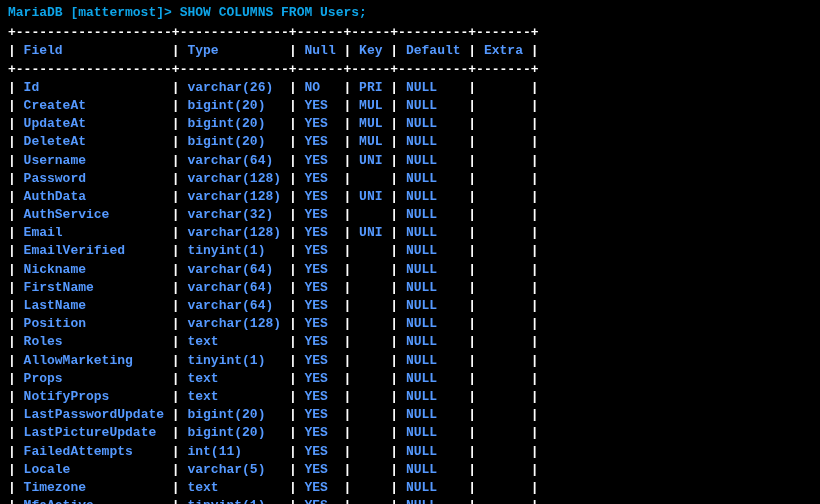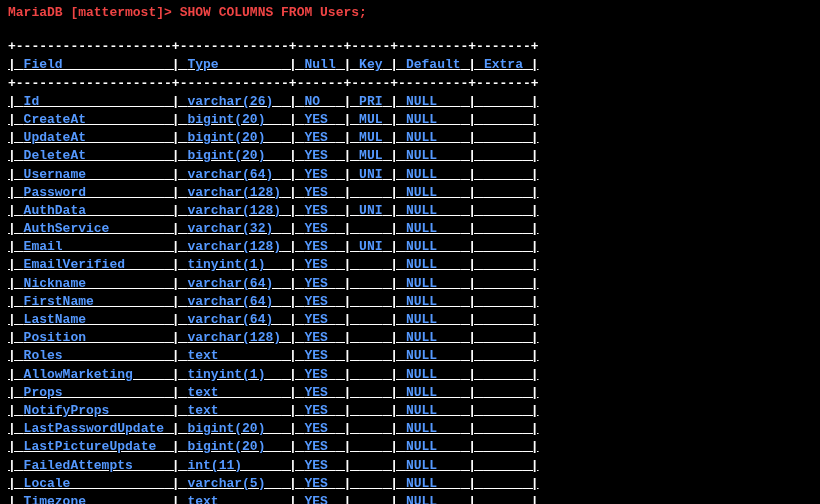--- a/index.html
+++ b/index.html
@@ -13,37 +13,36 @@
       font-family: 'Courier New', Consolas, monospace;
       font-size: 13px;
       font-weight: bold;
       padding: 4px 8px;
       width: 820px;
       height: 504px;
       overflow: hidden;
       line-height: 1.4;
     }
     .prompt-line {
-      color: #ef4444;
-      margin-bottom: 16px;
+      color: #0ea5e9;
+      margin-bottom: 2px;
     }
     .border-line {
       color: #fff;
       white-space: pre;
       letter-spacing: 0;
     }
     .col-val {
       color: #5599ff;
     }
     .pipe {
       color: #fff;
     }
     .row-line {
       white-space: pre;
-      text-decoration: underline;
     }
   </style>
 </head>
 <body>
 
 <div class="prompt-line">MariaDB [mattermost]&gt; SHOW COLUMNS FROM Users;</div>
 <div class="border-line">+--------------------+--------------+------+-----+---------+-------+</div>
 <div class="row-line" id="header-row"><span class="pipe">| </span><span class="col-val">Field             </span><span class="pipe"> | </span><span class="col-val">Type        </span><span class="pipe"> | </span><span class="col-val">Null</span><span class="pipe"> | </span><span class="col-val">Key</span><span class="pipe"> | </span><span class="col-val">Default</span><span class="pipe"> | </span><span class="col-val">Extra</span><span class="pipe"> |</span></div>
 <div class="border-line">+--------------------+--------------+------+-----+---------+-------+</div>
 <div id="data-rows">

